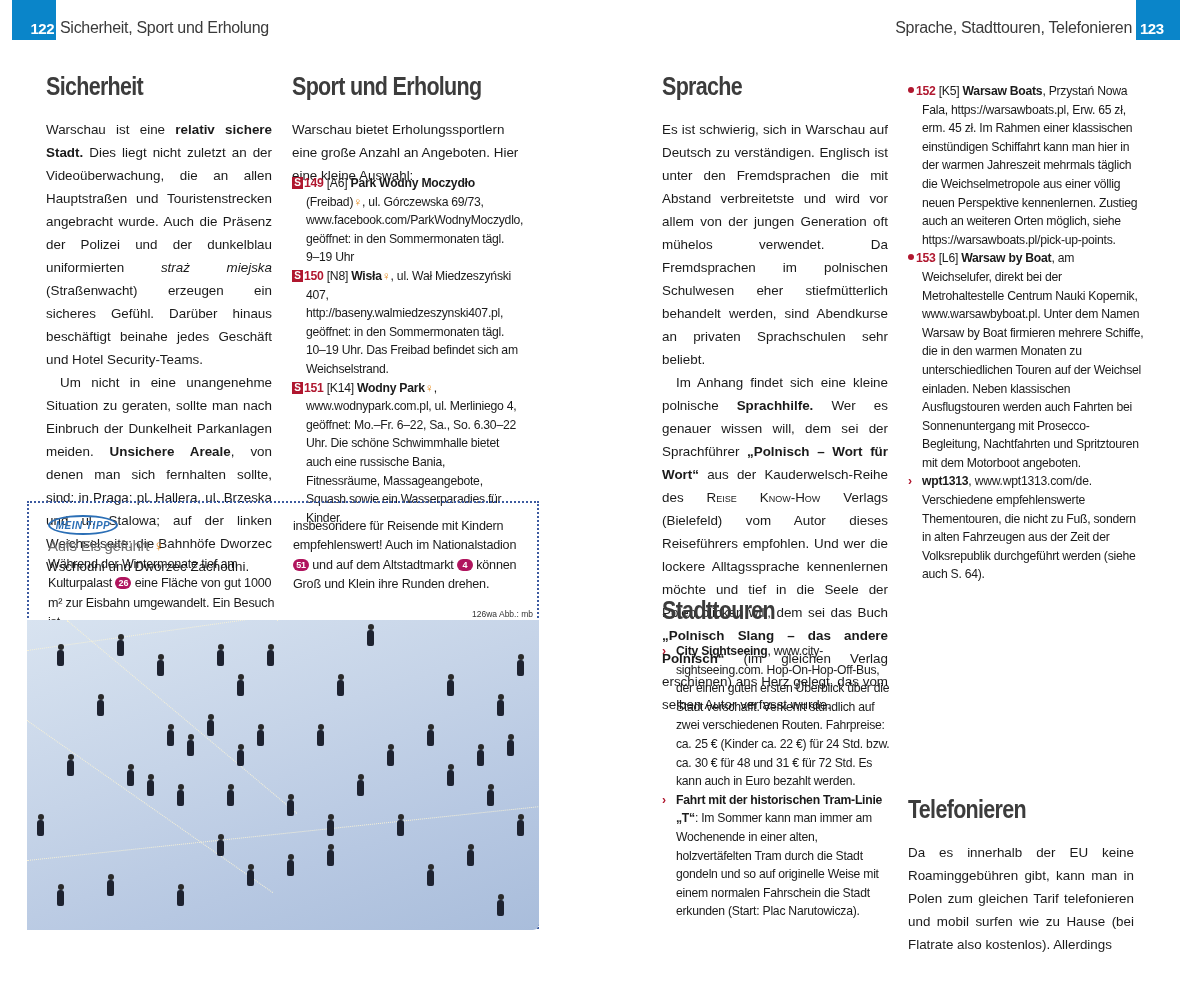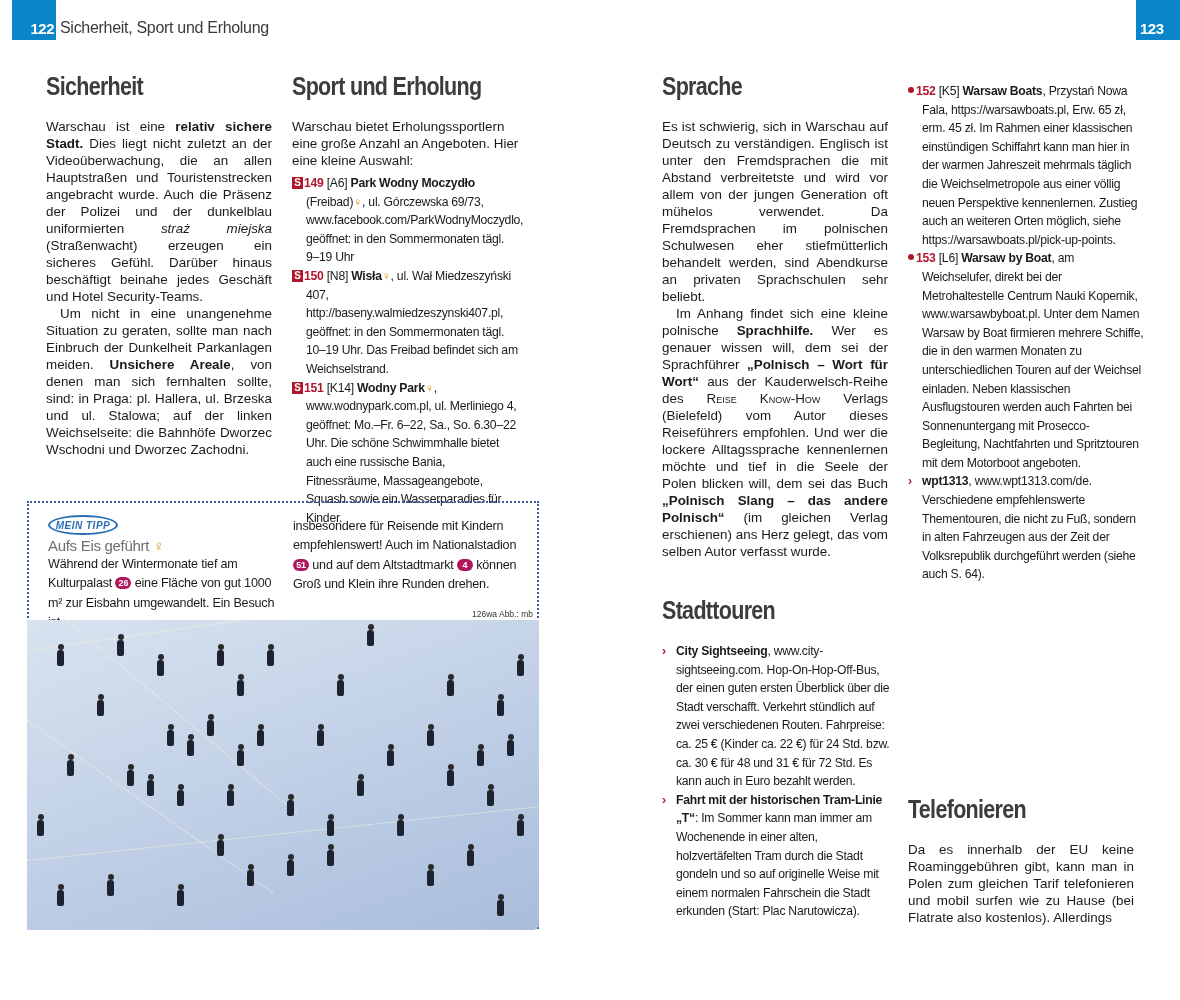--- a/index.html
+++ b/index.html
@@ -16,21 +16,21 @@
   .run-head.right { right: 0; }
   .pgnum { background: #0a85c9; color: #fff; font-family: "Liberation Sans", sans-serif; font-size: 15px; font-weight: bold; letter-spacing: -0.5px; height: 40px; display: flex; align-items: flex-end; padding: 0 2px 3px 4px; }
   .run-head.left .pgnum { width: 44px; justify-content: flex-end; }
   .run-head.right .pgnum { width: 44px; justify-content: flex-start; }
   .run-title { font-size: 16px; color: #3a3a3a; padding: 0 4px 3px 4px; letter-spacing: -0.3px; }
 
   
   .h2 { position: absolute; font-family: "Liberation Sans", sans-serif; font-weight: bold; font-size: 25px; color: #3c3c3c; letter-spacing: -0.8px; transform: scaleX(0.86); transform-origin: left; white-space: nowrap; }
 
   
-  .body-text { position: absolute; font-family: "Liberation Sans", sans-serif; font-size: 13.4px; line-height: 17px; text-align: justify; hyphens: manual; color: #1a1a1a; }
+  .body-text { position: absolute; font-family: "Liberation Sans", sans-serif; font-size: 13.4px; line-height: 23px; text-align: justify; hyphens: manual; color: #1a1a1a; }
   .body-text p + p { text-indent: 14px; }
   .body-text b { font-weight: bold; }
 
   .cond { position: absolute; font-family: "Liberation Sans", sans-serif; font-size: 12.2px; line-height: 18.6px; color: #1a1a1a; letter-spacing: -0.25px; }
   .cond .entry { padding-left: 14px; text-indent: -14px; }
   .cond .entry b { font-weight: bold; }
 
   .s-badge { display: inline-block; background: #b0172f; color: #fff; font-weight: bold; font-size: 10px; line-height: 12px; width: 11px; text-align: center; text-indent: 0; margin-right: 1px; vertical-align: 1px; }
   .poi-num { color: #b0172f; font-weight: bold; }
   .dot { display: inline-block; width: 6px; height: 6px; border-radius: 50%; background: #b0172f; margin-right: 2px; vertical-align: 2px; text-indent: 0; }
@@ -133,20 +133,21 @@
       <div class="skater" style="left: 440px; top: 230px;"></div>
       <div class="skater" style="left: 490px; top: 200px;"></div>
       <div class="skater" style="left: 30px; top: 270px;"></div>
       <div class="skater" style="left: 150px; top: 270px;"></div>
       <div class="skater" style="left: 470px; top: 280px;"></div>
     </div>
 </div>
 
 <div class="page page-right">
   <div class="run-head right">
+    <div class="run-title">Sprache, Stadttouren, Telefonieren</div>
     <div class="pgnum">123</div>
   </div>
 
   <div class="h2" style="left:72px; top:72px;">Sprache</div>
   <div class="body-text" style="left:72px; top:118px; width:226px;">
     <p>Es ist schwierig, sich in Warschau auf Deutsch zu verständigen. Englisch ist unter den Fremdsprachen die mit Abstand verbreitetste und wird vor allem von der jungen Generation oft mühelos verwendet. Da Fremdsprachen im polnischen Schulwesen eher stiefmütterlich behandelt werden, sind Abendkurse an privaten Sprachschulen sehr beliebt.</p>
     <p><span>Im Anhang findet sich eine kleine polnische </span><b>Sprachhilfe.</b><span> Wer es genauer wissen will, dem sei der Sprachführer </span><b>„Polnisch – Wort für Wort“</b><span> aus der Kauderwelsch-Reihe des </span><span class="smallcaps">Reise Know-How</span><span> Verlags (Bielefeld) vom Autor dieses Reiseführers empfohlen. Und wer die lockere Alltagssprache kennenlernen möchte und tief in die Seele der Polen blicken will, dem sei das Buch </span><b>„Polnisch Slang – das andere Polnisch“</b><span> (im gleichen Verlag erschienen) ans Herz gelegt, das vom selben Autor verfasst wurde.</span></p>
   </div>
 
   <div class="h2" style="left:72px; top:596px;">Stadttouren</div>

